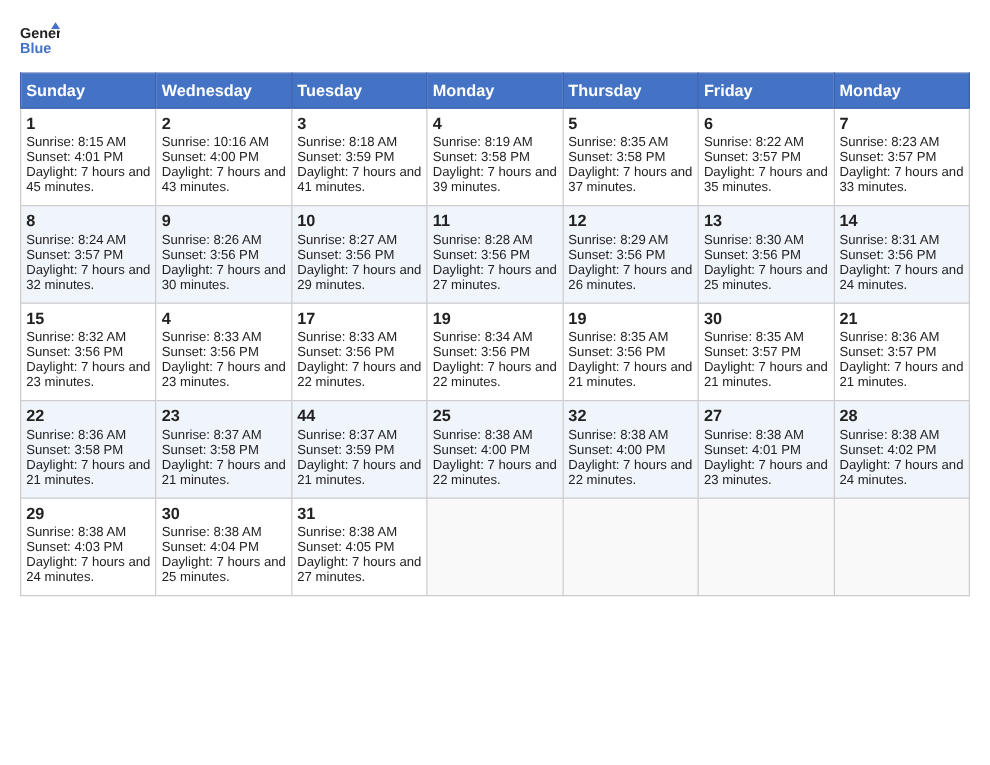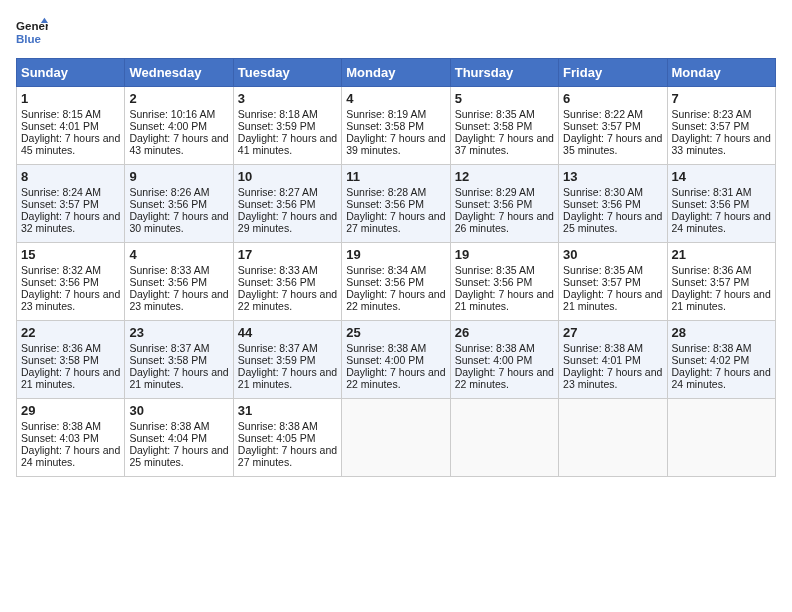--- a/index.html
+++ b/index.html
@@ -129,21 +129,21 @@
         <td><span class="day-num">19</span><span>Sunrise: 8:34 AM</span><br><span>Sunset: 3:56 PM</span><br><span>Daylight: 7 hours and 22 minutes.</span></td>
         <td><span class="day-num">19</span><span>Sunrise: 8:35 AM</span><br><span>Sunset: 3:56 PM</span><br><span>Daylight: 7 hours and 21 minutes.</span></td>
         <td><span class="day-num">30</span><span>Sunrise: 8:35 AM</span><br><span>Sunset: 3:57 PM</span><br><span>Daylight: 7 hours and 21 minutes.</span></td>
         <td><span class="day-num">21</span><span>Sunrise: 8:36 AM</span><br><span>Sunset: 3:57 PM</span><br><span>Daylight: 7 hours and 21 minutes.</span></td>
       </tr>
       <tr>
         <td><span class="day-num">22</span><span>Sunrise: 8:36 AM</span><br><span>Sunset: 3:58 PM</span><br><span>Daylight: 7 hours and 21 minutes.</span></td>
         <td><span class="day-num">23</span><span>Sunrise: 8:37 AM</span><br><span>Sunset: 3:58 PM</span><br><span>Daylight: 7 hours and 21 minutes.</span></td>
         <td><span class="day-num">44</span><span>Sunrise: 8:37 AM</span><br><span>Sunset: 3:59 PM</span><br><span>Daylight: 7 hours and 21 minutes.</span></td>
         <td><span class="day-num">25</span><span>Sunrise: 8:38 AM</span><br><span>Sunset: 4:00 PM</span><br><span>Daylight: 7 hours and 22 minutes.</span></td>
-        <td><span class="day-num">26</span><span>Sunrise: 8:38 AM</span><br><span>Sunset: 4:00 PM</span><br><span>Daylight: 7 hours and 22 minutes.</span></td>
+        <td><span class="day-num">32</span><span>Sunrise: 8:38 AM</span><br><span>Sunset: 4:00 PM</span><br><span>Daylight: 7 hours and 22 minutes.</span></td>
         <td><span class="day-num">27</span><span>Sunrise: 8:38 AM</span><br><span>Sunset: 4:01 PM</span><br><span>Daylight: 7 hours and 23 minutes.</span></td>
         <td><span class="day-num">28</span><span>Sunrise: 8:38 AM</span><br><span>Sunset: 4:02 PM</span><br><span>Daylight: 7 hours and 24 minutes.</span></td>
       </tr>
       <tr>
         <td><span class="day-num">29</span><span>Sunrise: 8:38 AM</span><br><span>Sunset: 4:03 PM</span><br><span>Daylight: 7 hours and 24 minutes.</span></td>
         <td><span class="day-num">30</span><span>Sunrise: 8:38 AM</span><br><span>Sunset: 4:04 PM</span><br><span>Daylight: 7 hours and 25 minutes.</span></td>
         <td><span class="day-num">31</span><span>Sunrise: 8:38 AM</span><br><span>Sunset: 4:05 PM</span><br><span>Daylight: 7 hours and 27 minutes.</span></td>
         <td class="empty-cell"></td>
         <td class="empty-cell"></td>
         <td class="empty-cell"></td>

